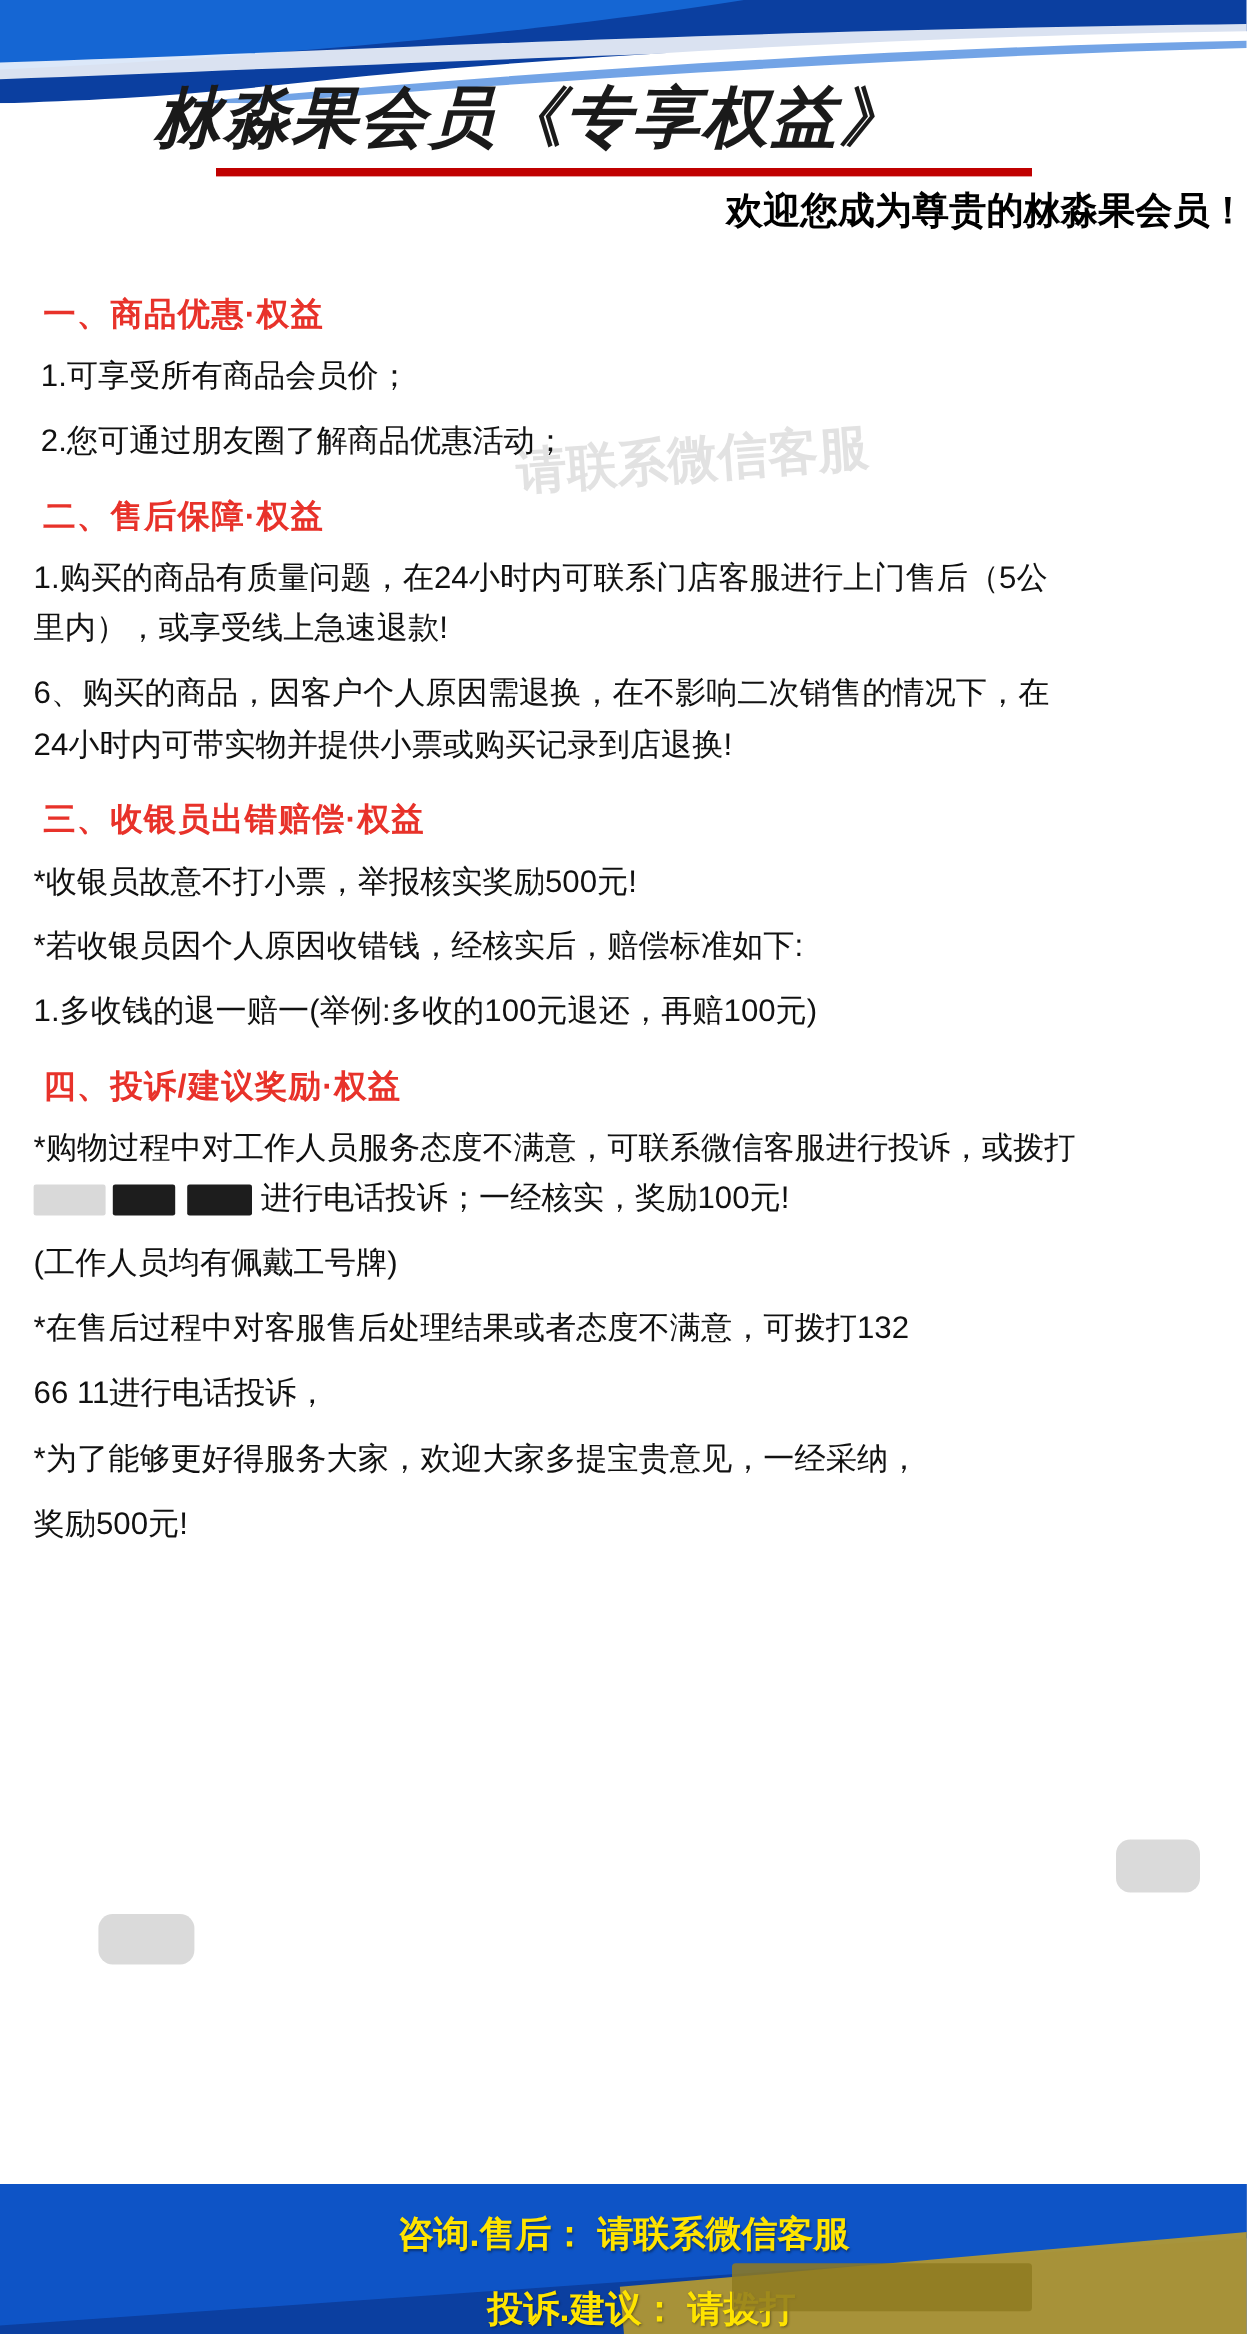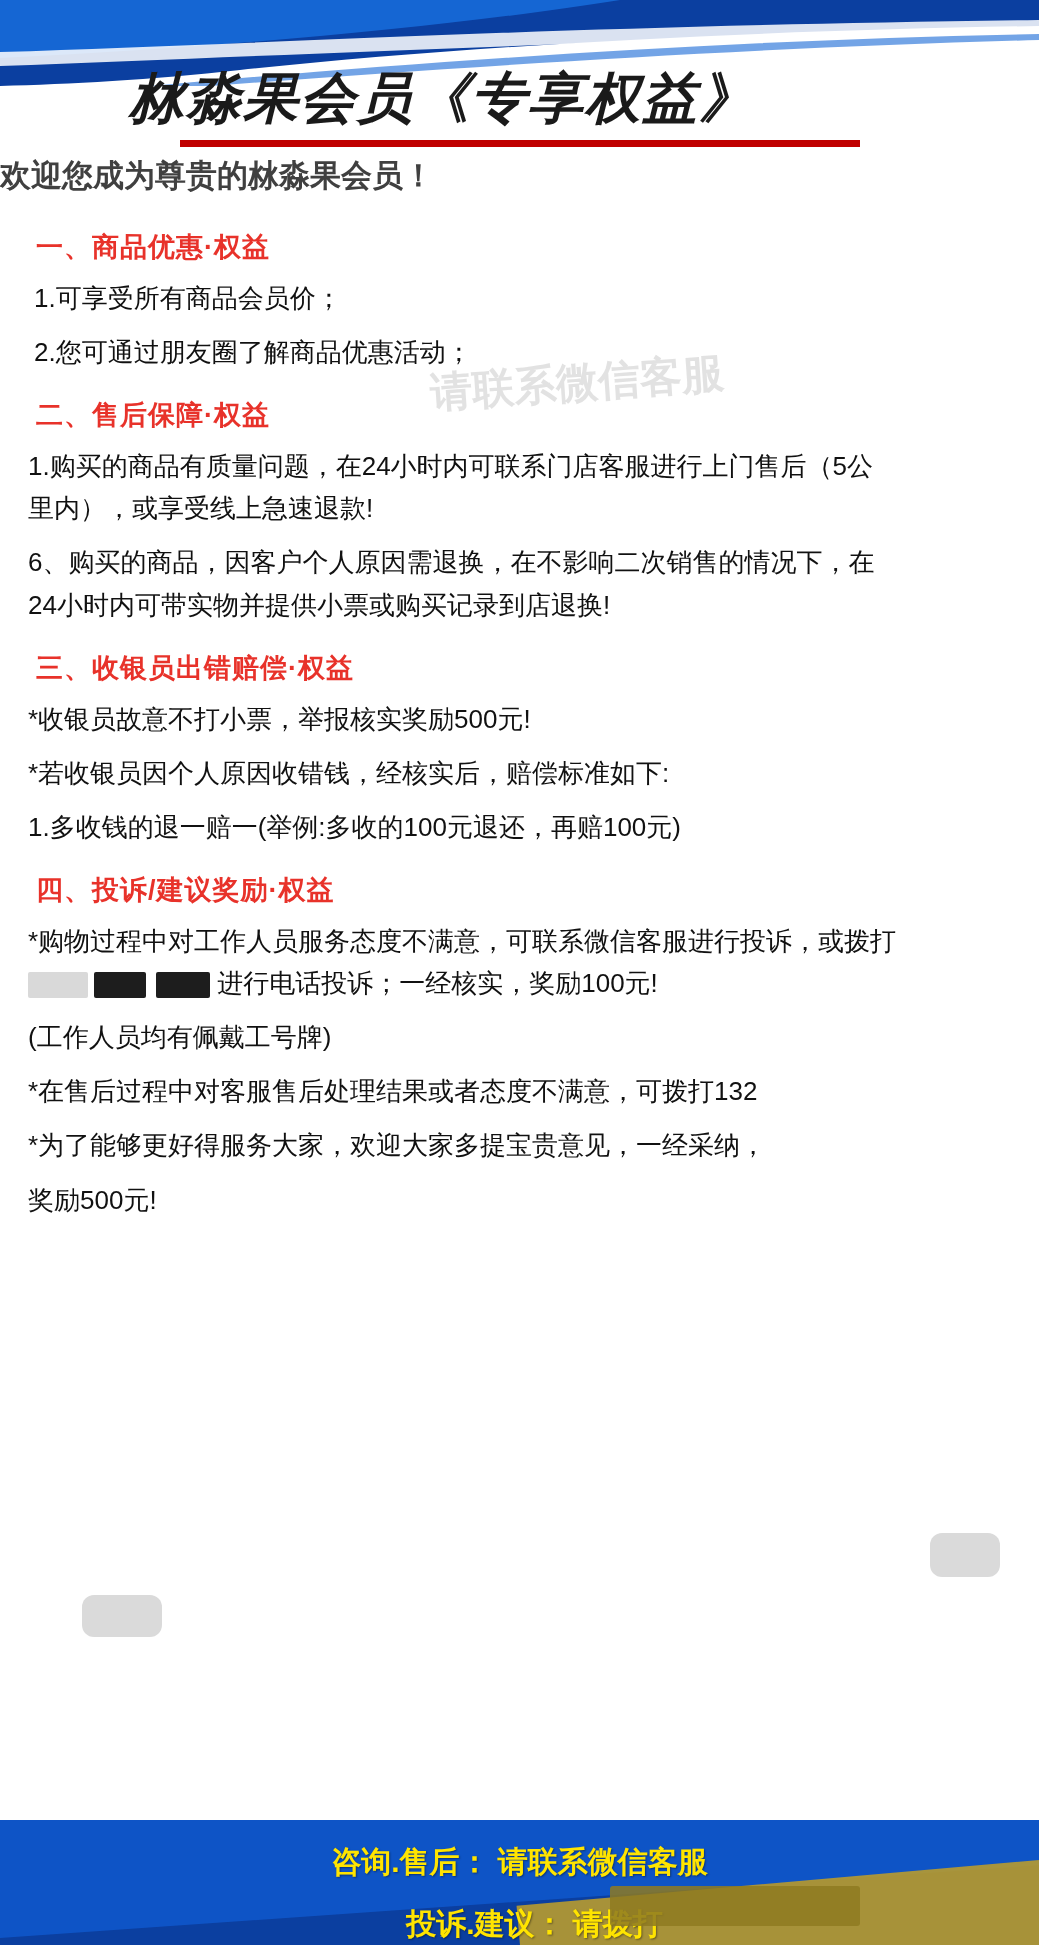--- a/index.html
+++ b/index.html
@@ -56,29 +56,29 @@
     width: 680px;
     height: 7px;
     background: #c00000;
   }
 
   .welcome {
     position: absolute;
     top: 155px;
     left: 0;
     width: 1039px;
-    text-align: left;
+    text-align: right;
     font-size: 31px;
     font-weight: bold;
-    color: #404040;
+    color: #000000;
   }
 
   .body-block {
     position: absolute;
-    top: 205px;
+    top: 220px;
     left: 0;
     width: 933px;
   }
 
   .section-head {
     color: #e8322a;
     font-size: 27px;
     font-weight: bold;
     margin: 24px 0 10px 36px;
     letter-spacing: 1px;
@@ -207,20 +207,21 @@
     <div class="line">*若收银员因个人原因收错钱，经核实后，赔偿标准如下:</div>
     <div class="line">1.多收钱的退一赔一(举例:多收的100元退还，再赔100元)</div>
 
     <div class="section-head">四、投诉/建议奖励·权益</div>
     <div class="line">
       <span>*购物过程中对工作人员服务态度不满意，可联系微信客服进行投诉，或拨打</span><span class="inline-redact redact-a"></span><span class="inline-redact redact-b"></span><span class="inline-redact redact-c"></span>
       <span>进行电话投诉；一经核实，奖励100元!</span>
     </div>
     <div class="line">(工作人员均有佩戴工号牌)</div>
     <div class="line">*在售后过程中对客服售后处理结果或者态度不满意，可拨打132</div>
+    <div class="line">66    11进行电话投诉，</div>
     <div class="line">*为了能够更好得服务大家，欢迎大家多提宝贵意见，一经采纳，</div>
     <div class="line">奖励500元!</div>
   </div>
 
   <div class="smudge" style="top:1533px; left:930px; width:70px; height:44px;"></div>
   <div class="smudge" style="top:1595px; left:82px; width:80px; height:42px;"></div>
 
 </div>
 
 <div class="bottom-banner">

